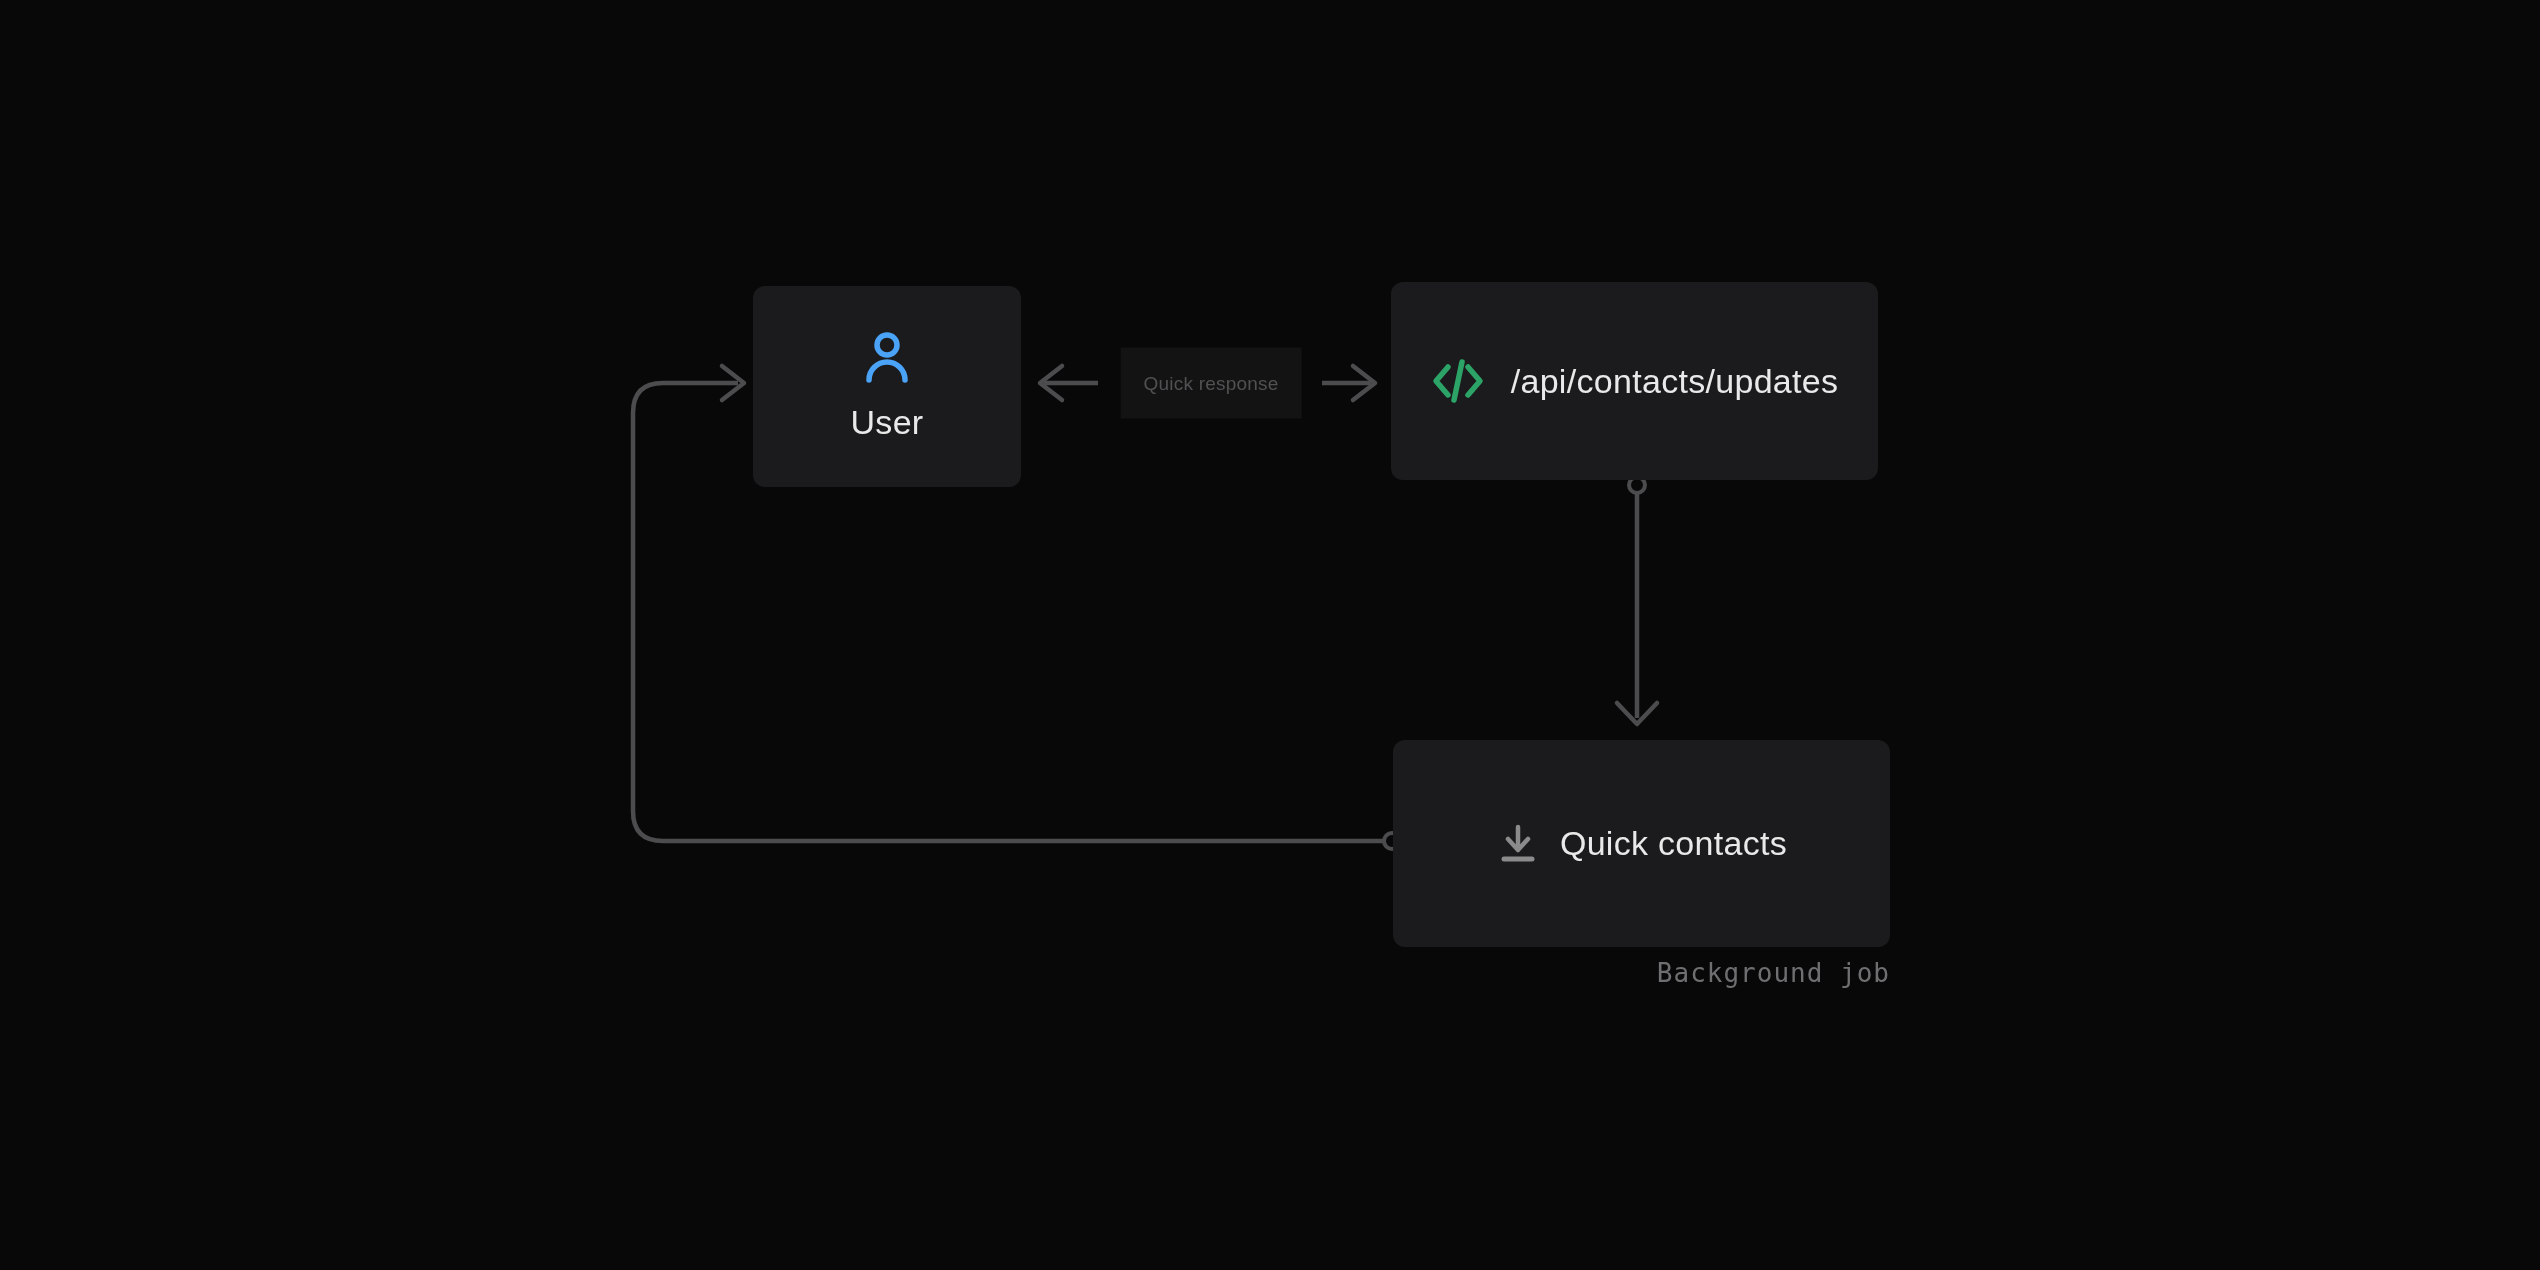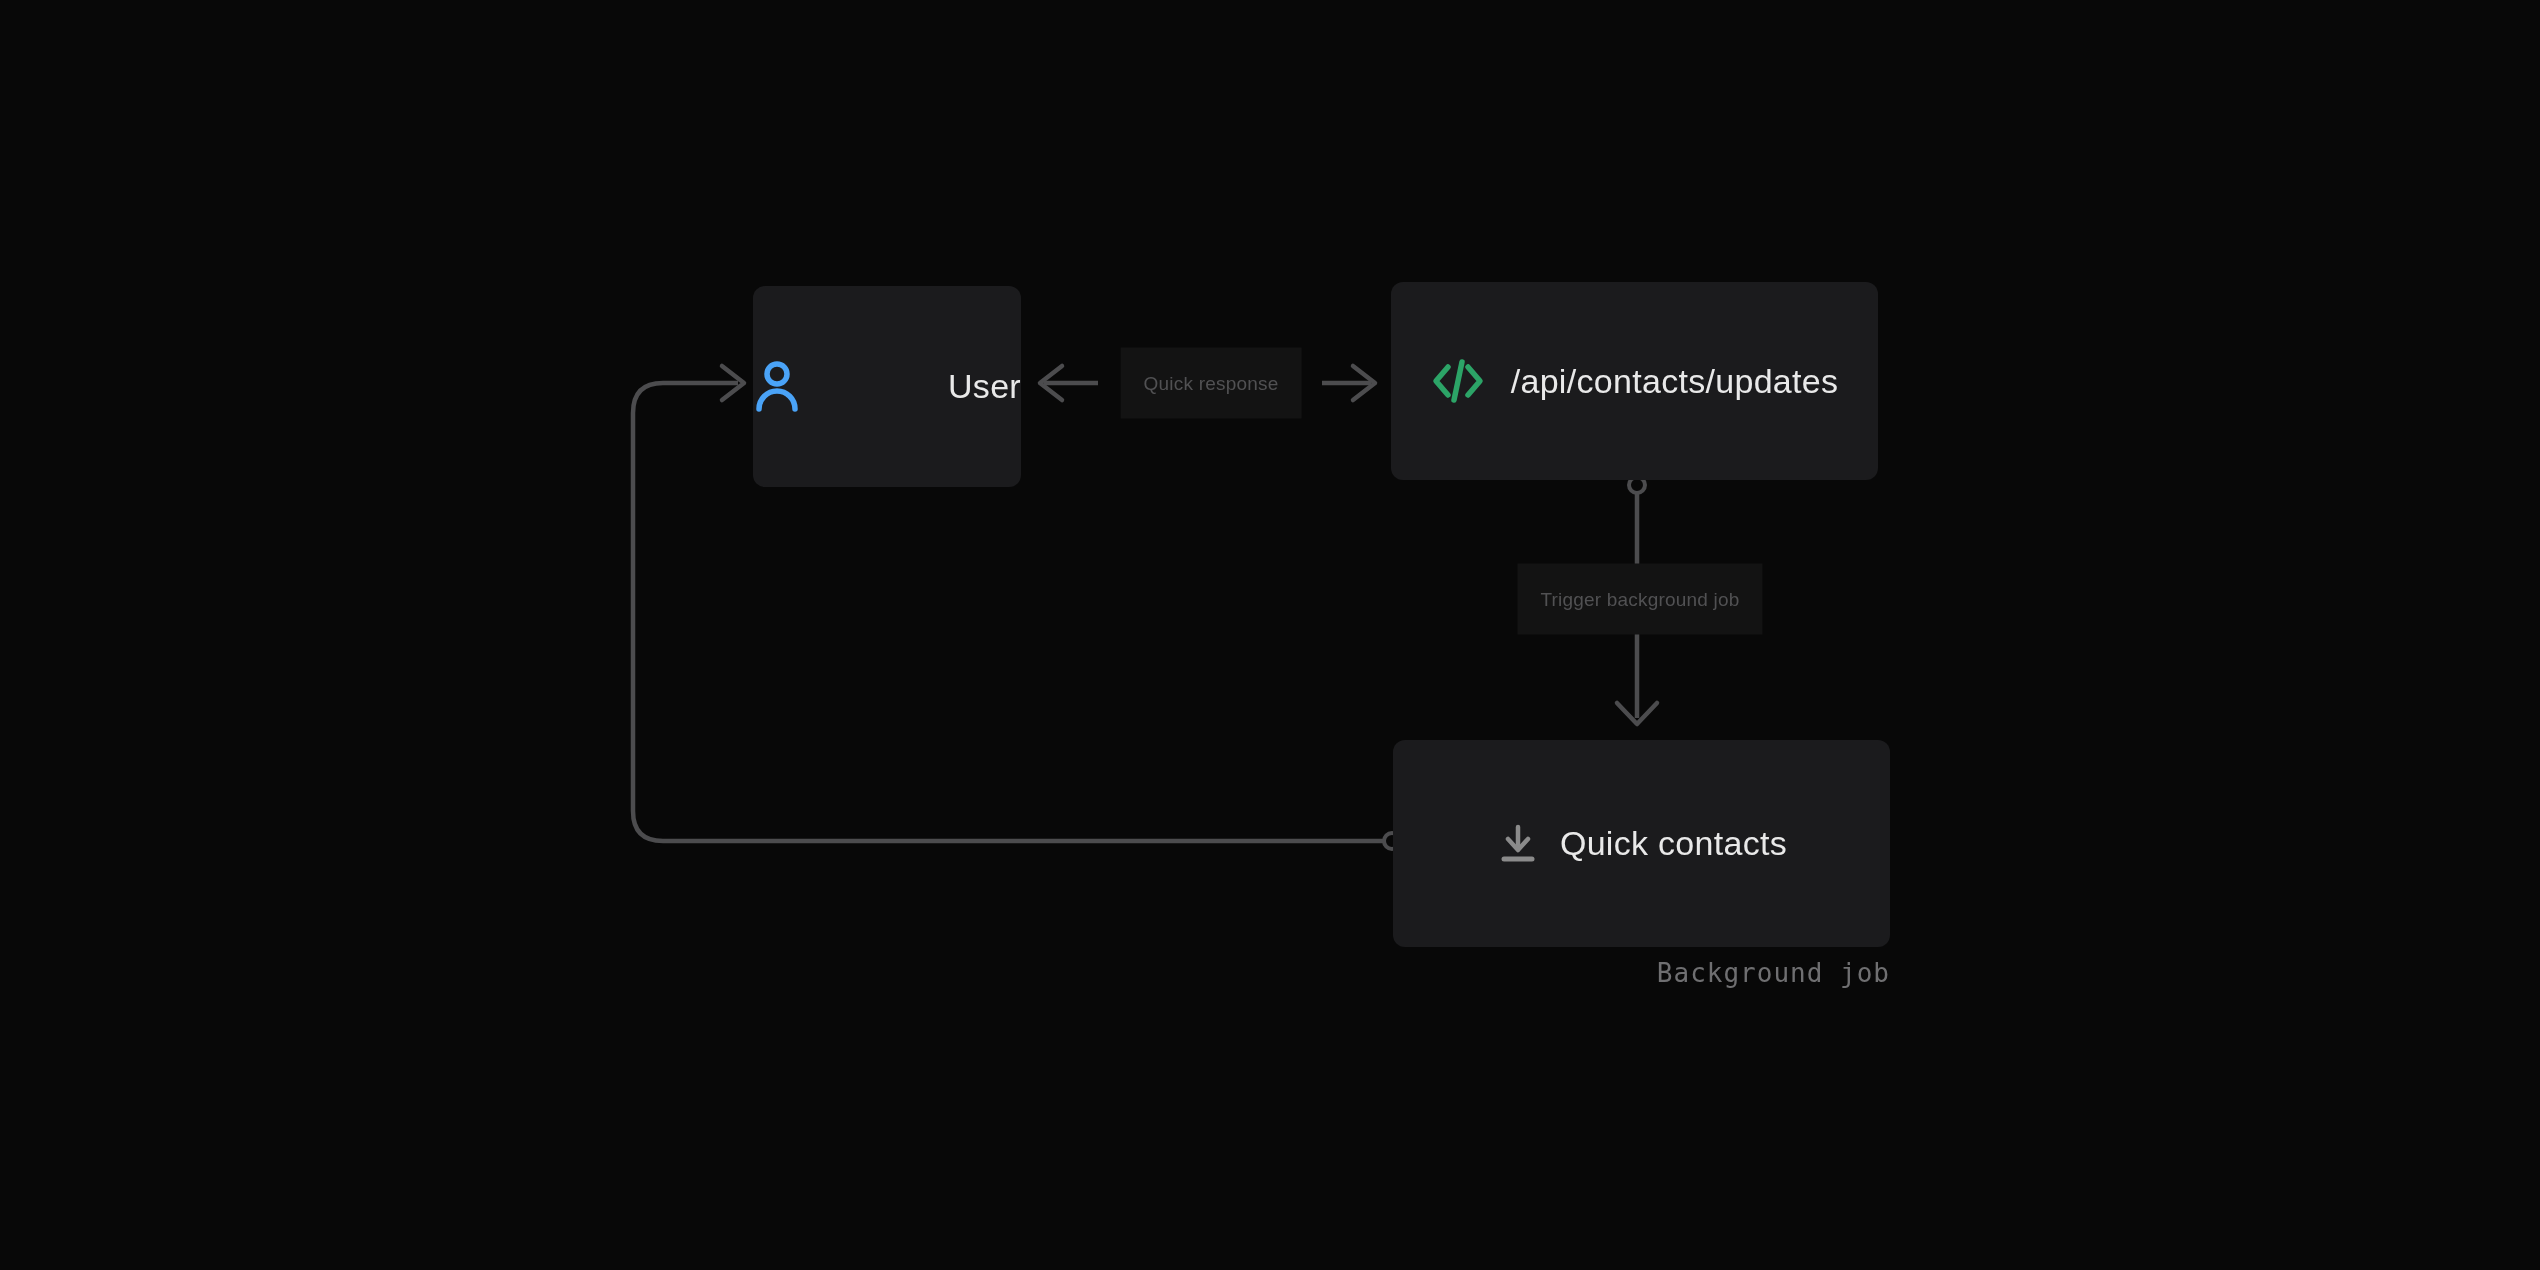--- a/index.html
+++ b/index.html
@@ -12,21 +12,21 @@
   html,body{width:2540px;height:1270px;overflow:hidden;}
   body{background:var(--page-bg);font-family:"Liberation Sans",sans-serif;}
   .canvas{position:relative;width:2540px;height:1270px;background:var(--page-bg);}
   svg.edge-layer{position:absolute;left:0;top:0;width:2540px;height:1270px;}
   .edge-stroke{stroke:var(--edge-color);stroke-width:4.5;fill:none;}
   .arrow-head{stroke:var(--edge-color);stroke-width:4.5;fill:none;stroke-linecap:round;stroke-linejoin:round;}
   .ring{stroke:var(--edge-color);stroke-width:4;fill:var(--page-bg);}
   .node{position:absolute;background:var(--node-bg);border-radius:12px;
         display:flex;align-items:center;justify-content:center;color:var(--node-text);}
   .node-title{font-size:34px;letter-spacing:.3px;color:var(--node-text);white-space:nowrap;}
-  .node-user{left:753px;top:286px;width:268px;height:201px;gap:18px;justify-content:space-between;}
+  .node-user{left:753px;top:286px;width:268px;height:201px;flex-direction:column;gap:18px;}
   .node-api{left:1391px;top:282px;width:487px;height:198px;flex-direction:row;gap:26px;}
   .node-job{left:1393px;top:740px;width:497px;height:207px;flex-direction:row;gap:20px;}
   .icon{display:flex;align-items:center;justify-content:center;}
   .icon-user{color:var(--user-blue);}
   .icon-code{color:var(--code-green);}
   .icon-download{color:var(--download-gray);}
   .edge-label{position:absolute;transform:translate(-50%,-50%);background:var(--label-bg);
       color:var(--label-text);font-size:19px;letter-spacing:.2px;white-space:nowrap;
       height:71px;line-height:71px;padding:0 23px;}
   .label-quick{left:1211px;top:383px;}
@@ -92,17 +92,16 @@
       <svg width="44" height="44" viewBox="0 0 44 44" fill="none">
         <path d="M22 5 L22 26" stroke="currentColor" stroke-width="4.5" stroke-linecap="round"></path>
         <path d="M12 17 L22 28 L32 17" stroke="currentColor" stroke-width="4.5" stroke-linecap="round" stroke-linejoin="round"></path>
         <path d="M8 37 L36 37" stroke="currentColor" stroke-width="5" stroke-linecap="round"></path>
       </svg>
     </span>
     <span class="node-title">Quick contacts</span>
   </div>
 
   <div class="edge-label label-quick">Quick response</div>
-  <div class="edge-label label-trigger">Trigger background job</div>
 
   <div class="annotation">Background job</div>
 
 </div>
 
 </body></html>

